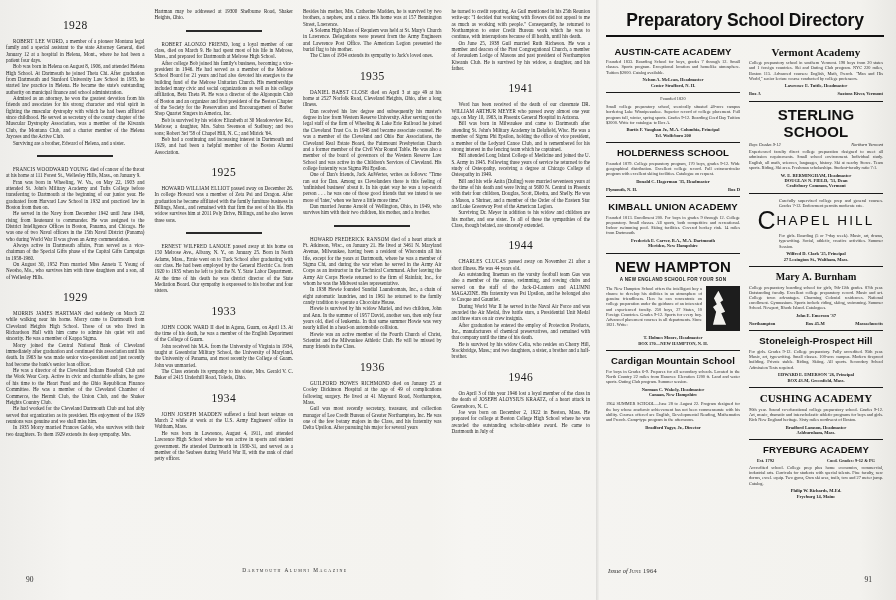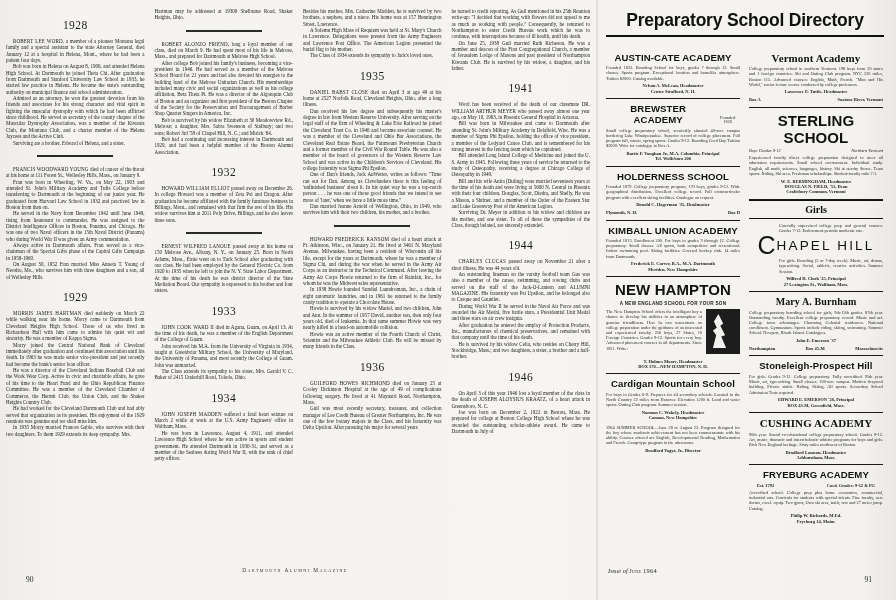--- a/index.html
+++ b/index.html
@@ -72,21 +72,21 @@
   .dir-title{
     font-family:"Liberation Sans", sans-serif;
     font-weight:bold;
     font-size:17.5px;
     text-align:center;
     letter-spacing:-.2px;
     color:#111;
     margin:0 0 4px 0;
   }
   .dir-rule{height:1.6px;background:#111;margin:3px 0 0 0;}
-  .dir-cols{display:flex;gap:9px;margin-top:11px;}
+  .dir-cols{display:flex;gap:9px;margin-top:5px;}
   .dcol{width:134px;}
   .ad{padding:4px 0 4px 0;border-bottom:1px solid #1a1a1a;}
   .ad:last-child{border-bottom:none;}
   .ad-name{
     text-align:center;font-weight:bold;color:#111;margin:0 0 2.5px 0;
     letter-spacing:.1px;
   }
   .n-sans{font-family:"Liberation Sans", sans-serif;}
   .n-serif{font-family:"Liberation Serif", serif;}
   .ad-body{
@@ -164,21 +164,21 @@
         <p class="">He had worked for the Cleveland Dartmouth Club and had ably served that organization as its president. His enjoyment of the 1929 reunions was genuine and we shall miss him.</p>
         <p class="">In 1935 Morry married Frances Gable, who survives with their two daughters. To them 1929 extends its deep sympathy. Mrs.</p>
       </div>
       <div class="col">
         <p class="noind">Hartman may be addressed at 19300 Shelburne Road, Shaker Heights, Ohio.</p>
         <div class="rule"></div>
         <p class=""><span class="sc">ROBERT ALONZO FRIEND</span>, long a loyal member of our class, died on March 9. He had spent most of his life in Melrose, Mass., and prepared for Dartmouth at Melrose High School.</p>
         <p class="">After college Bob joined his family's business, becoming a vice-president in 1946. He had served as a member of the Melrose School Board for 21 years and had also devoted his energies to the building fund of the Melrose Unitarian Church. His memberships included many civic and social organizations as well as his college affiliation, Beta Theta Pi. He was a director of the Algonquin Club of Boston and an organizer and first president of the Boston Chapter of the Society for the Preservation and Encouragement of Barber Shop Quartet Singers in America, Inc.</p>
         <p class="">Bob is survived by his widow Elizabeth at 30 Meadowview Rd., Melrose; a daughter, Mrs. Sabra Swenson of Sudbury; and two sons; Robert 3rd '58 of Chapel Hill, N. C.; and Mirick '64.</p>
         <p class="">Bob had a continuing and increasing interest in Dartmouth and 1929, and had been a helpful member of the Boston Alumni Association.</p>
-        <div class="yr">1932</div>
+        <div class="yr">1925</div>
         <p class=""><span class="sc">HOWARD WILLIAM ELLIOT</span> passed away on December 26. In college Howard was a member of Zeta Psi and Dragon. After graduation he became affiliated with the family furniture business in Billings, Mont., and remained with that firm the rest of his life. His widow survives him at 2011 Poly Drive, Billings, and he also leaves three sons.</p>
         <div class="rule"></div>
         <p class=""><span class="sc">ERNEST WILFRED LANOUE</span> passed away at his home on 150 Melrose Ave., Albany, N. Y., on January 25. Born in North Adams, Mass., Ernie went on to Tuck School after graduating with our class. He had been employed by the General Electric Co. from 1920 to 1935 when he left to join the N. Y. State Labor Department. At the time of his death he was district director of the State Mediation Board. Our sympathy is expressed to his brother and four sisters.</p>
         <div class="yr">1933</div>
         <p class=""><span class="sc">JOHN COOK WARD II</span> died in Agana, Guam, on April 13. At the time of his death, he was a member of the English Department of the College of Guam.</p>
         <p class="">John received his M.A. from the University of Virginia in 1934, taught at Greenbriar Military School, the University of Maryland, the University of Panama, and most recently the College of Guam. John was unmarried.</p>
         <p class="">The Class extends its sympathy to his sister, Mrs. Gerald V. C. Baker of 2415 Underhill Road, Toledo, Ohio.</p>
         <div class="yr">1934</div>
         <p class=""><span class="sc">JOHN JOSEPH MADDEN</span> suffered a fatal heart seizure on March 2 while at work at the U.S. Army Engineers' office in Waltham, Mass.</p>
         <p class="">He was born in Lawrence, August 4, 1911, and attended Lawrence High School where he was active in sports and student government. He attended Dartmouth in 1930-31, and served as a member of the Seabees during World War II, with the rank of chief petty officer.</p>
@@ -237,21 +237,20 @@
             <div class="clearfix">
               <p class="ad-body">Founded 1833. Boarding School for boys, grades 7 through 12. Small classes. Sports program. Exceptional location and homelike atmosphere. Tuition $2000. Catalog available.</p>
             </div>
             <div class="ad-sig">
               <div>Nelson A. McLean, Headmaster</div>
               <div>Center Strafford, N. H.</div>
             </div>
           </div>
           <div class="ad">
             <div class="ad-name n-sans" style="font-size: 9.6px; display: flex; align-items: flex-end; justify-content: center; gap: 5px;">
-              <span>BREWSTER ACADEMY</span>
               <span class="founded" style="font-weight: normal;">Founded 1820</span>
             </div>
             <div class="clearfix">
               <p class="ad-body">Small college preparatory school, scenically situated 40-acre campus bordering Lake Winnipesaukee. Superior record of college placement. Full program fall, winter, spring sports. Grades 9-12. Boarding Coed Day Tuition $2000. Write for catalogue to Box A.</p>
             </div>
             <div class="ad-sig">
               <div>Burtis F. Vaughan Jr., M.A. Columbia, Principal</div>
               <div>Tel. Wolfeboro 200</div>
             </div>
           </div>
@@ -330,23 +329,20 @@
               <span>Northern Vermont</span>
             </div>
             <div class="clearfix">
               <p class="ad-body">Experienced faculty direct college preparation designed to meet all admission requirements. Small school environment. Individual study. English, all math, sciences, languages, history. Ski at nearby Stowe. Team sports. Riding. Ski area. Freshman scholarships. Student-faculty ratio 7:1.</p>
             </div>
             <div class="ad-sig">
               <div>W. E. BERMINGHAM, Headmaster</div>
               <div>DOUGLAS N. FIELD, '51, Dean</div>
               <div>Craftsbury Common, Vermont</div>
             </div>
-          </div>
-          <div class="">
-            <div class="sect-head">Girls</div>
           </div>
           <div class="ad">
             <p class="ad-body" style="padding: 0px 0px 0px 30px;">Carefully supervised college prep and general courses. Grades 7-12. Endowment permits moderate rate.</p>
             <div class="chapel">
               <span class="big">C</span>
               <span class="rest">HAPEL HILL</span>
             </div>
             <p class="ad-body" style="padding: 0px 0px 0px 30px;">For girls. Boarding (5 or 7-day week). Music, art, drama, typewriting. Social, athletic, creative activities. Summer Session.</p>
             <div class="ad-sig">
               <div>Wilfred D. Clark '25, Principal</div>

